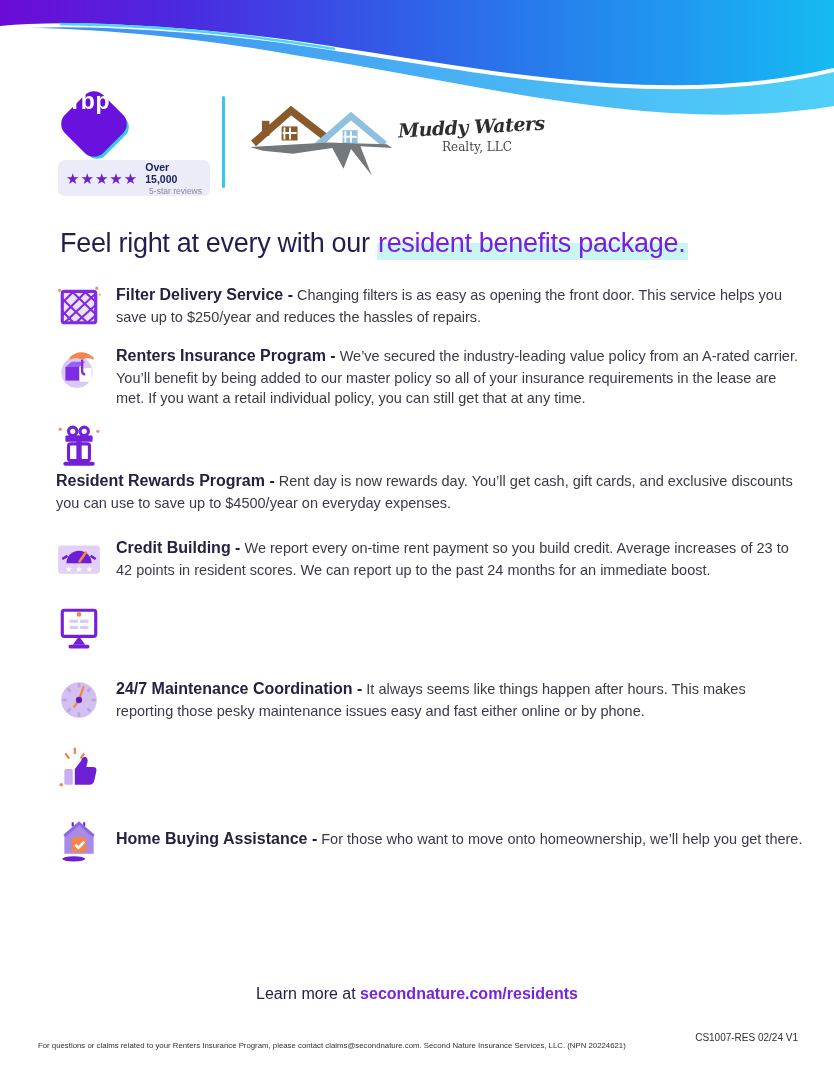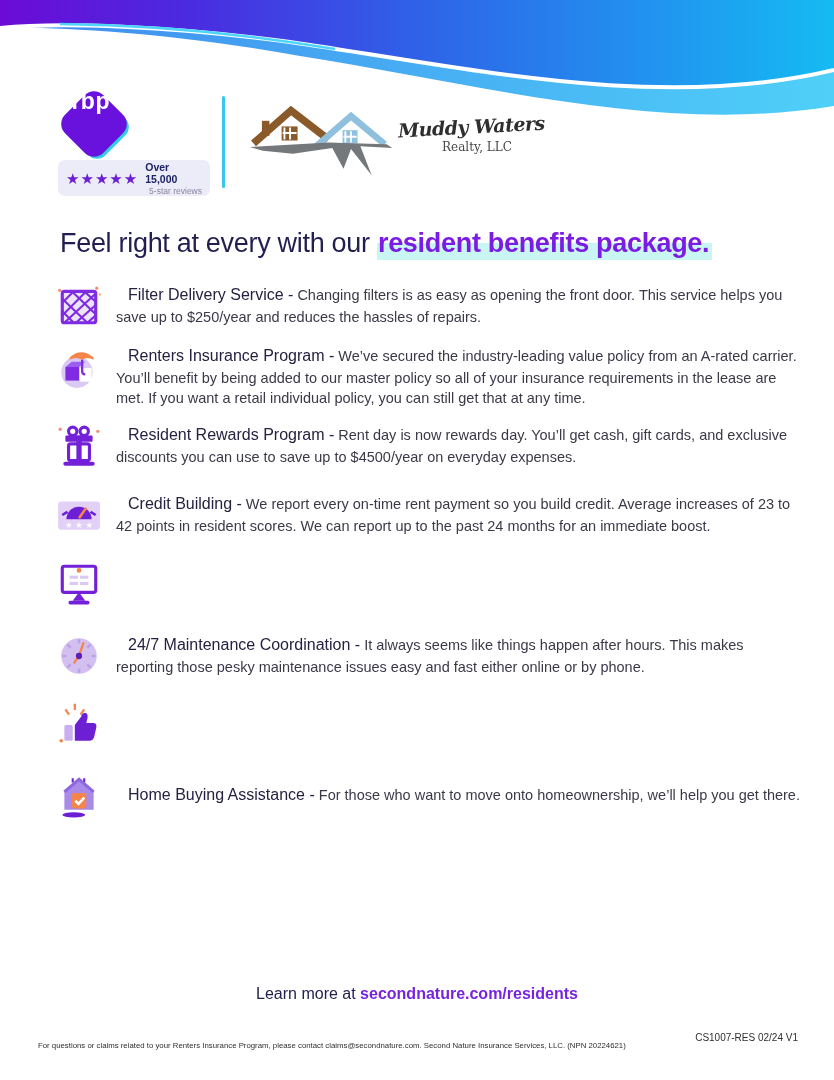--- a/index.html
+++ b/index.html
@@ -35,33 +35,33 @@
   .logo-divider { position:absolute; left:164px; top:8px; width:2.5px; height:92px; background:#3ac4f0; border-radius:2px; }
   .partner-logo { position:absolute; left:188px; top:10px; width:280px; height:90px; }
   .partner-houses { position:absolute; left:0; top:0; width:150px; height:85px; }
   .partner-text { position:absolute; left:152px; top:18px; width:130px; text-align:center; }
   .partner-name { font-family:"DejaVu Serif", serif; font-style:italic; font-weight:bold; font-size:19px; color:#2e2e2e;
     transform:rotate(-3deg); white-space:nowrap; letter-spacing:-.5px; }
   .partner-sub { font-family:"DejaVu Serif", serif; font-size:12px; color:#4a4a4a; margin-top:2px; margin-left:28px; }
 
   
   .headline { position:absolute; top:228px; left:60px; width:740px; font-size:27px; font-weight:500; color:#221f50; letter-spacing:-.3px; }
-  .headline .hl { font-weight:bold; color:#7a1ce1;
+  .headline .hl { font-weight:normal; color:#7a1ce1;
     background:linear-gradient(to bottom, transparent 48%, #c9f5f3 48%);
     padding:0 3px 2px 1px; }
 
   
   .benefits { position:absolute; top:283px; left:56px; width:748px; }
   .benefit { display:flex; align-items:flex-start; }
   .benefit.center { align-items:center; }
   .b-icon { flex:0 0 46px; width:46px; height:46px; margin-right:14px; }
   .b-icon svg { width:46px; height:46px; display:block; }
   .b-text { flex:1; font-size:14.5px; line-height:1.42; color:#3b3948; padding-top:1px; }
-  .b-title { font-weight:normal; font-size:16px; color:#262140;margin-left:12px; }
-  .mb1 { margin-bottom:15px; } .mb2 { margin-bottom:14px; } .mb3 { margin-bottom:23px; }
+  .b-title { font-weight:bold; font-size:16px; color:#262140; }
+  .mb1 { margin-bottom:15px; } .mb2 { margin-bottom:14px; } .mb3 { margin-bottom:23px;flex-direction:column; }
   .mb4 { margin-bottom:23px; } .mb5 { margin-bottom:26px; } .mb6 { margin-bottom:21px; }
   .mb7 { margin-bottom:26px; }
 
   
   .learn-more { position:absolute; top:985px; left:0; width:834px; text-align:center; font-size:16px; color:#232150; }
   .learn-more .lm-link { font-weight:bold; color:#7724e0; text-decoration:none; }
   .fineprint-left { position:absolute; top:1041px; left:38px; font-size:7.8px; color:#2f2f2f; }
   .fineprint-right { position:absolute; top:1032px; right:36px; font-size:10px; color:#2f2f2f; }
 </style>
 </head>

